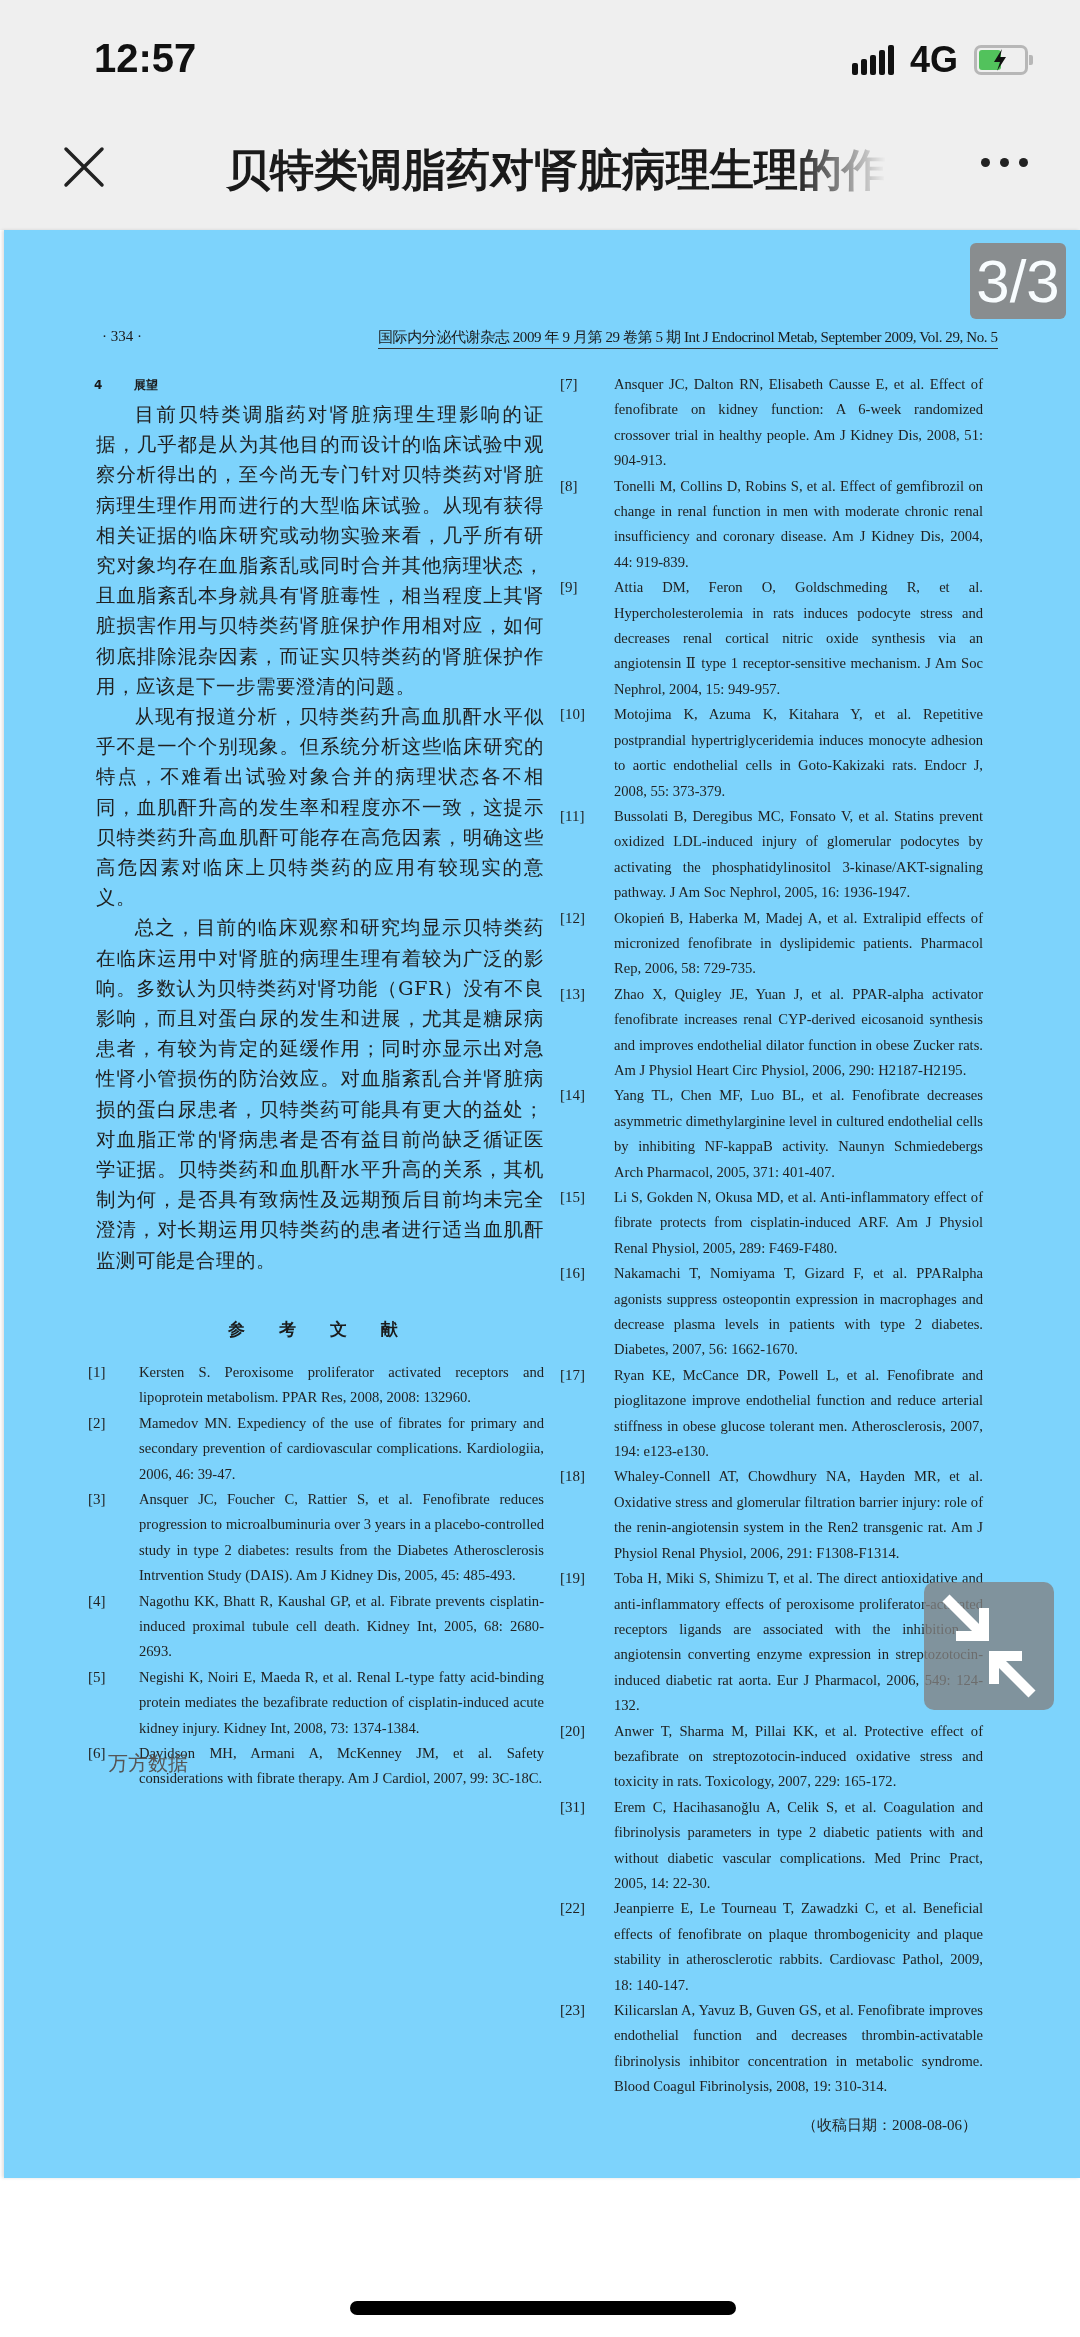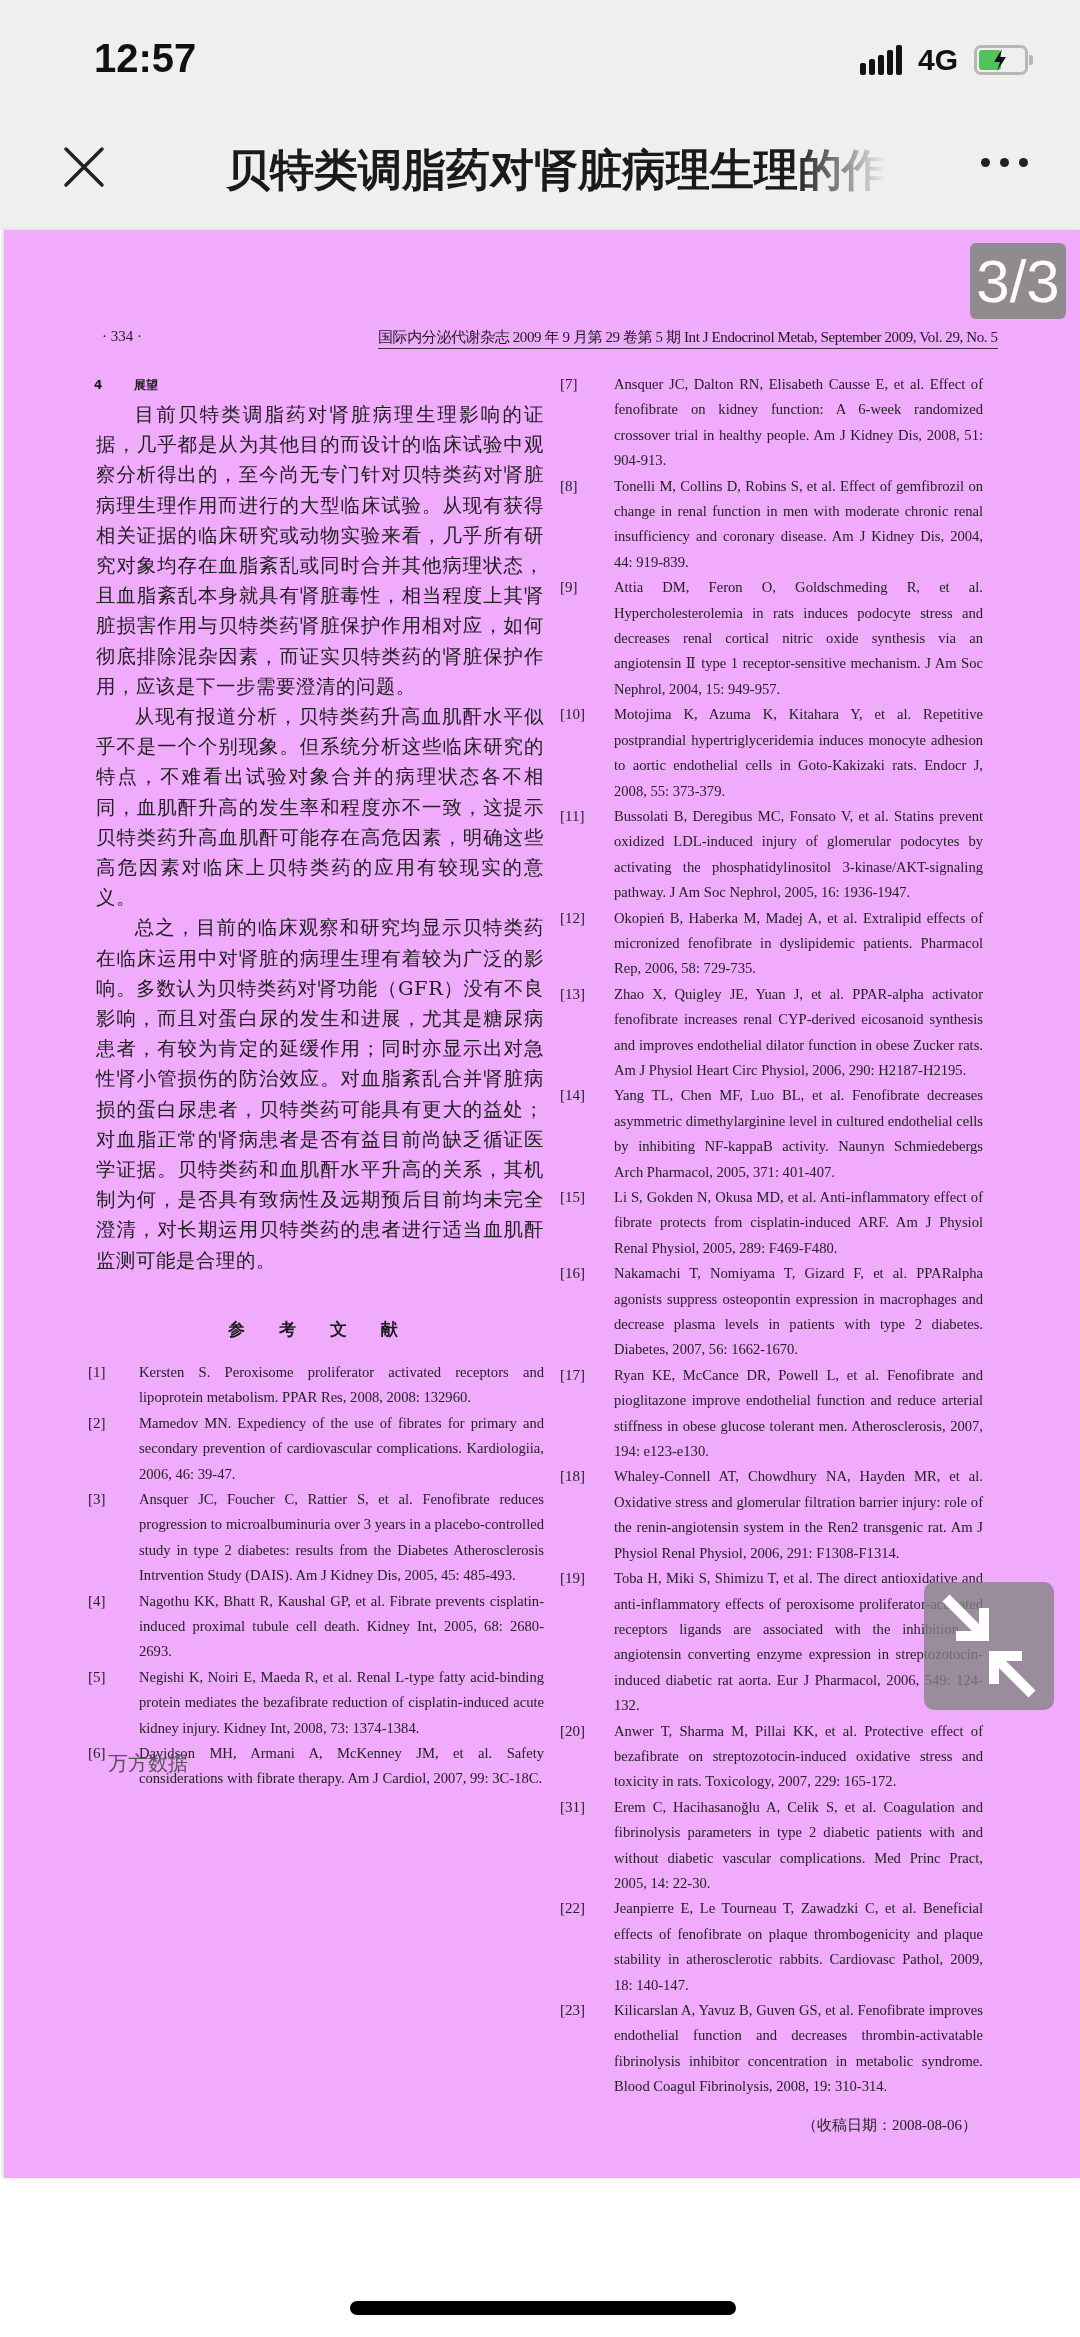--- a/index.html
+++ b/index.html
@@ -9,37 +9,37 @@
     font-family: "DejaVu Sans", "Liberation Sans", sans-serif;
   }
   .screen { position: relative; width: 1080px; height: 2156px; background: #ffffff; }
 
   
   .topbar { position: absolute; left: 0; top: 0; width: 1080px; height: 230px; background: #efefef; }
   .status-time { position: absolute; left: 94px; top: 36px; font-family: "Liberation Sans", sans-serif; font-size: 40px; font-weight: 600; color: #111; letter-spacing: 0px; }
   .status-right { position: absolute; right: 52px; top: 40px; height: 40px; display: flex; align-items: center; gap: 10px; }
   .signal { display: flex; align-items: flex-end; gap: 3px; height: 30px; }
   .signal span { width: 6px; background: #111; border-radius: 2px; display: block; }
-  .net-label { font-family: "Liberation Sans", sans-serif; font-size: 30px; font-weight: 600; color: #111; margin-left: 6px; }
+  .net-label { font-family: "Liberation Sans", sans-serif; font-size: 36px; font-weight: 600; color: #111; margin-left: 6px; }
   .battery { position: relative; width: 54px; height: 30px; border: 3px solid #b7b7b7; border-radius: 7px; margin-left: 6px; }
   .battery .fill { position: absolute; left: 2px; top: 2px; width: 22px; height: 20px; background: #52c25c; border-radius: 3px; }
   .battery .nub { position: absolute; right: -8px; top: 7px; width: 4px; height: 10px; background: #b7b7b7; border-radius: 0 2px 2px 0; }
   .battery svg { position: absolute; left: 14px; top: 0px; }
 
   .nav-close { position: absolute; left: 62px; top: 145px; width: 44px; height: 44px; cursor: pointer; }
   .nav-title { position: absolute; left: 226px; top: 142px; width: 660px; height: 56px; overflow: hidden; white-space: nowrap;
     font-family: "DejaVu Sans", sans-serif; font-size: 44px; font-weight: 600; color: #1a1a1a; line-height: 56px;
     -webkit-mask-image: linear-gradient(to right, #000 86%, transparent 100%);
     mask-image: linear-gradient(to right, #000 86%, transparent 100%);
   }
   .nav-more { position: absolute; right: 52px; top: 158px; display: flex; gap: 10px; cursor: pointer; }
   .nav-more span { width: 9px; height: 9px; border-radius: 50%; background: #222; display: block; }
 
   
-  .page { position: absolute; left: 4px; top: 230px; width: 1076px; height: 1948px; background: #f0abfc; box-shadow: -2px 0 3px rgba(0,0,0,0.12); }
+  .page { position: absolute; left: 4px; top: 230px; width: 1076px; height: 1948px; background: #7dd3fc; box-shadow: -2px 0 3px rgba(0,0,0,0.12); }
   .doc { position: absolute; left: 0; top: 0; width: 1076px; height: 1948px; font-family: "Liberation Serif", "DejaVu Serif", serif; color: #1b1b1b; }
 
   .running-head { position: absolute; top: 98px; left: 0; width: 1076px; height: 24px; }
   .page-num { position: absolute; left: 98px; top: 0; font-size: 15px; }
   .journal-head { position: absolute; left: 342px; top: 0; font-size: 15px; letter-spacing: -0.4px; border-bottom: 1.5px solid #333; padding-bottom: 1px; white-space: nowrap; margin-left: 32px; }
 
   .col-left { position: absolute; left: 92px; top: 140px; width: 448px; }
   .section-title { font-family: "DejaVu Sans", sans-serif; font-weight: 700; font-size: 12px; height: 30px; line-height: 30px; margin-left: -2px; }
   .section-title .num { display: inline-block; width: 40px; }
   .para { font-family: "DejaVu Serif", serif; font-size: 19.4px; line-height: 30.2px; text-align: justify; text-indent: 2em; letter-spacing: 0.6px; color: #202020; }

